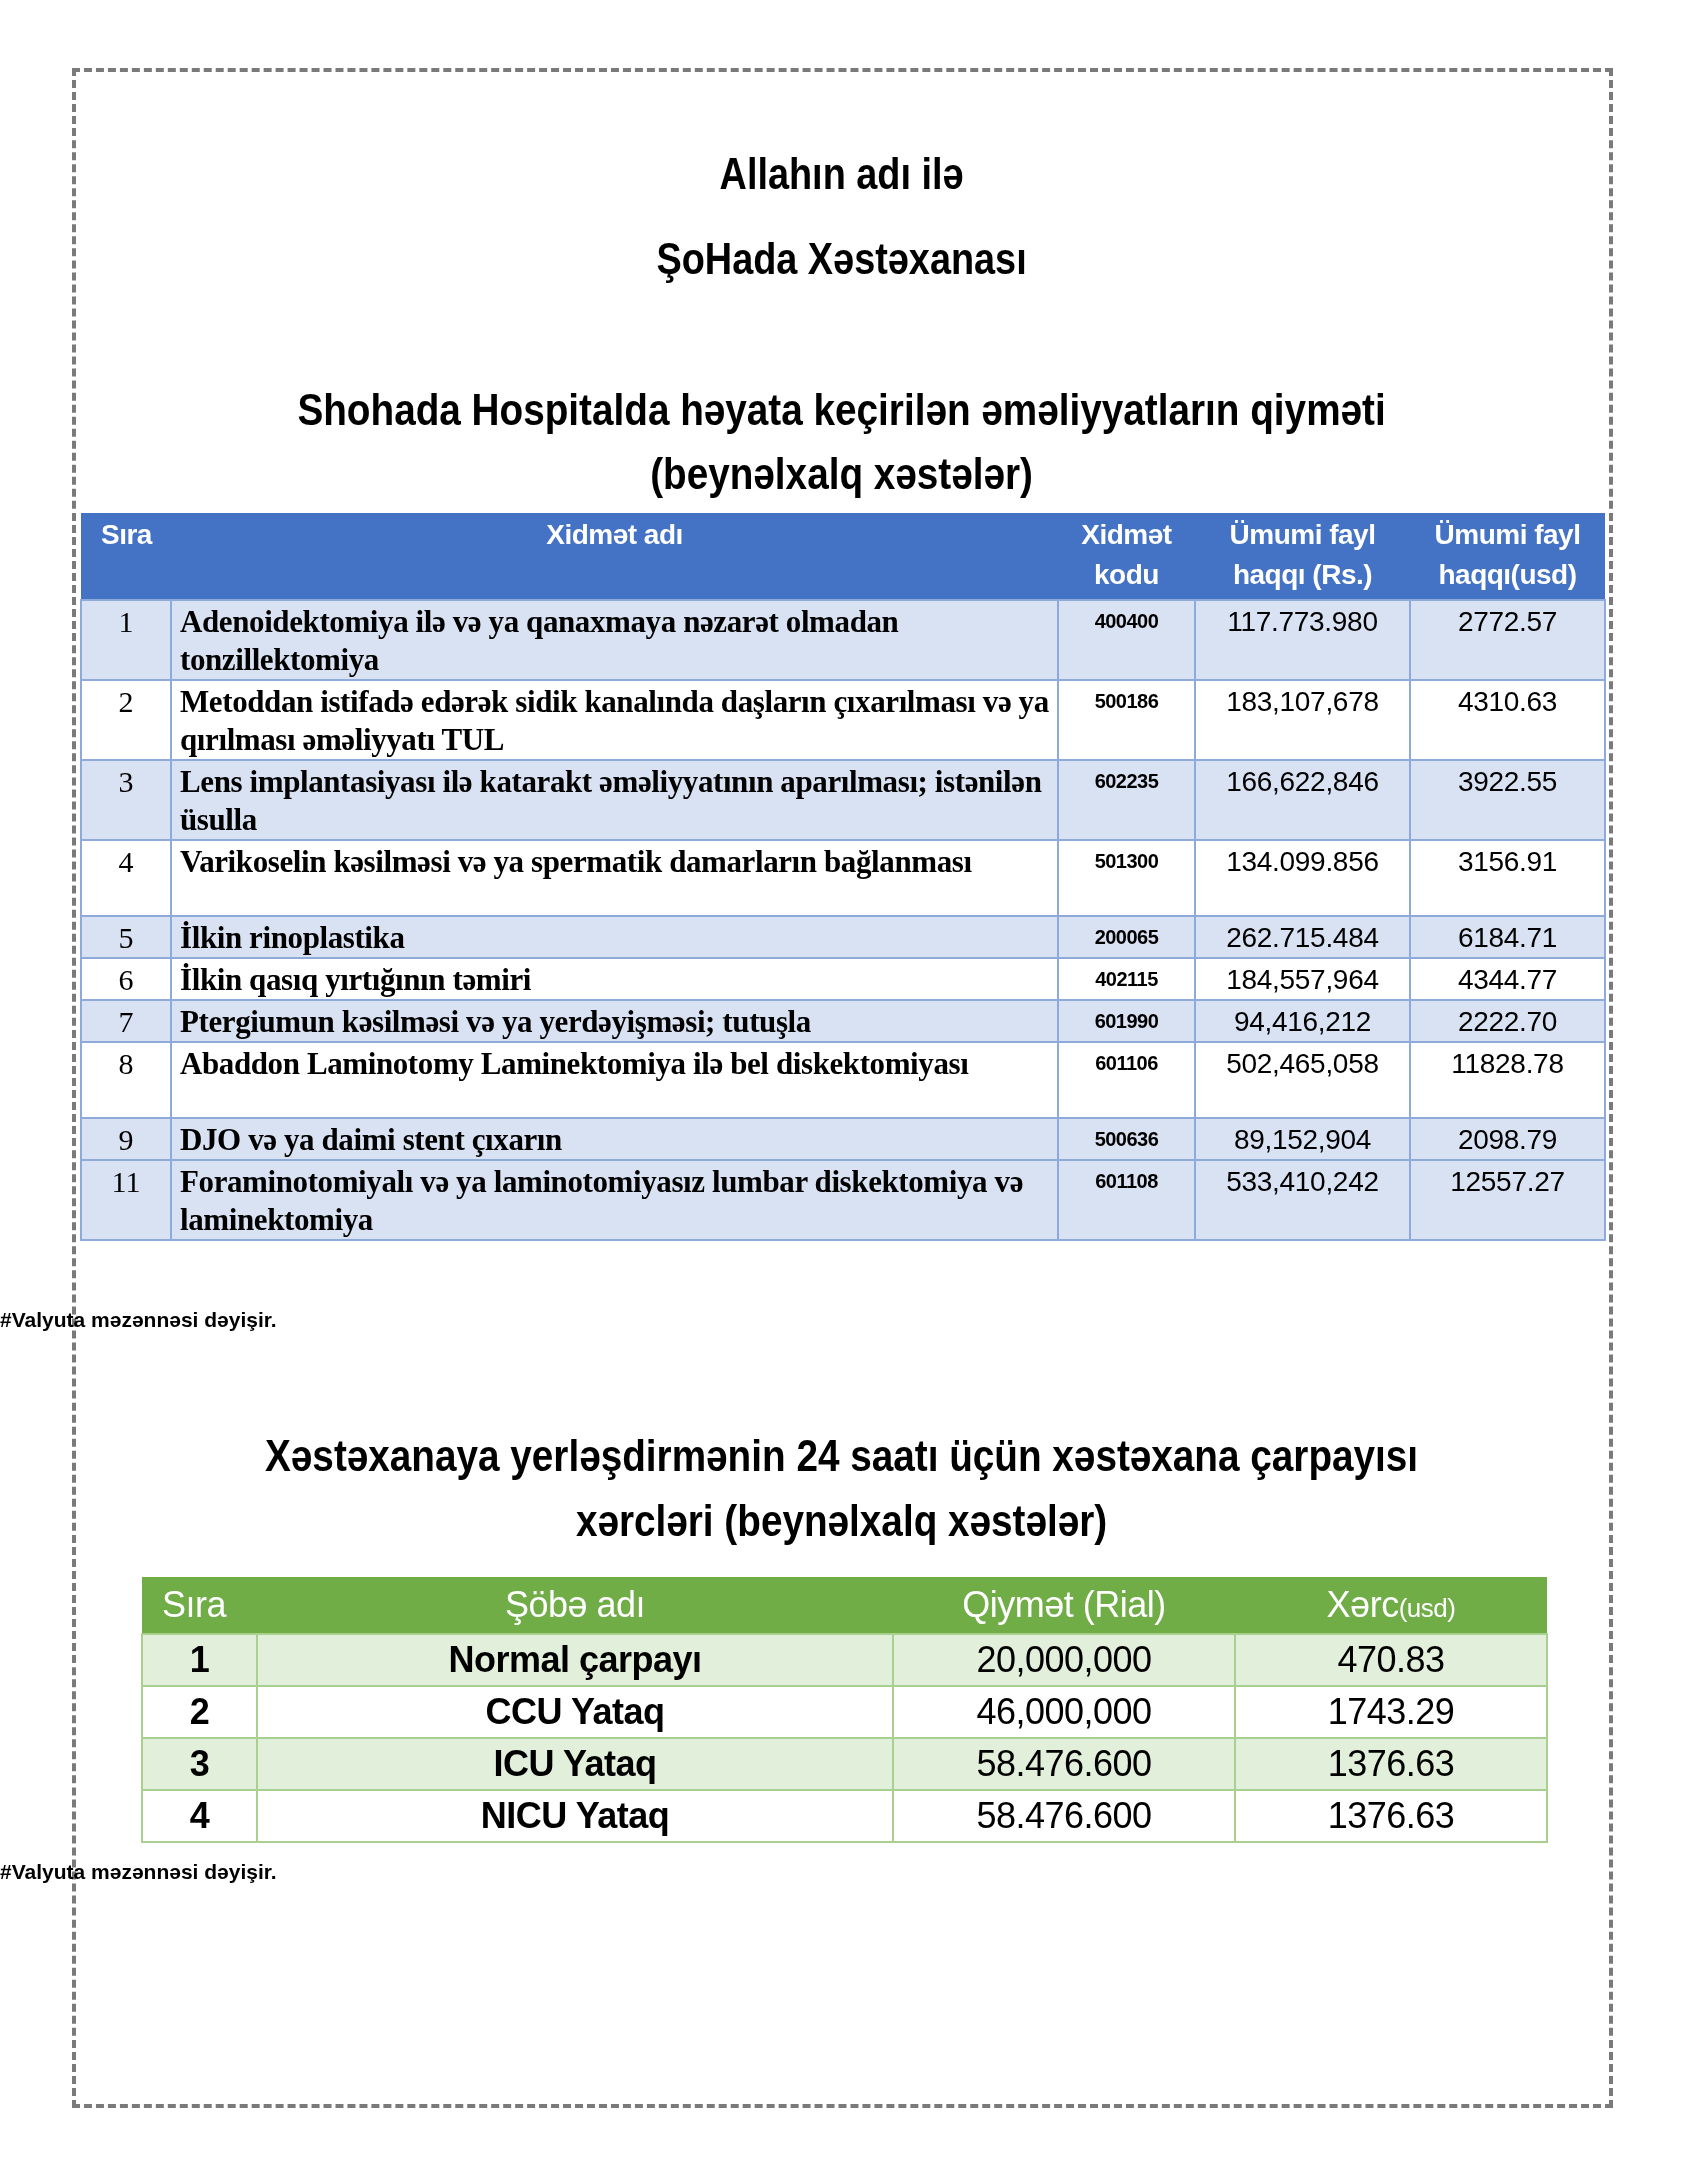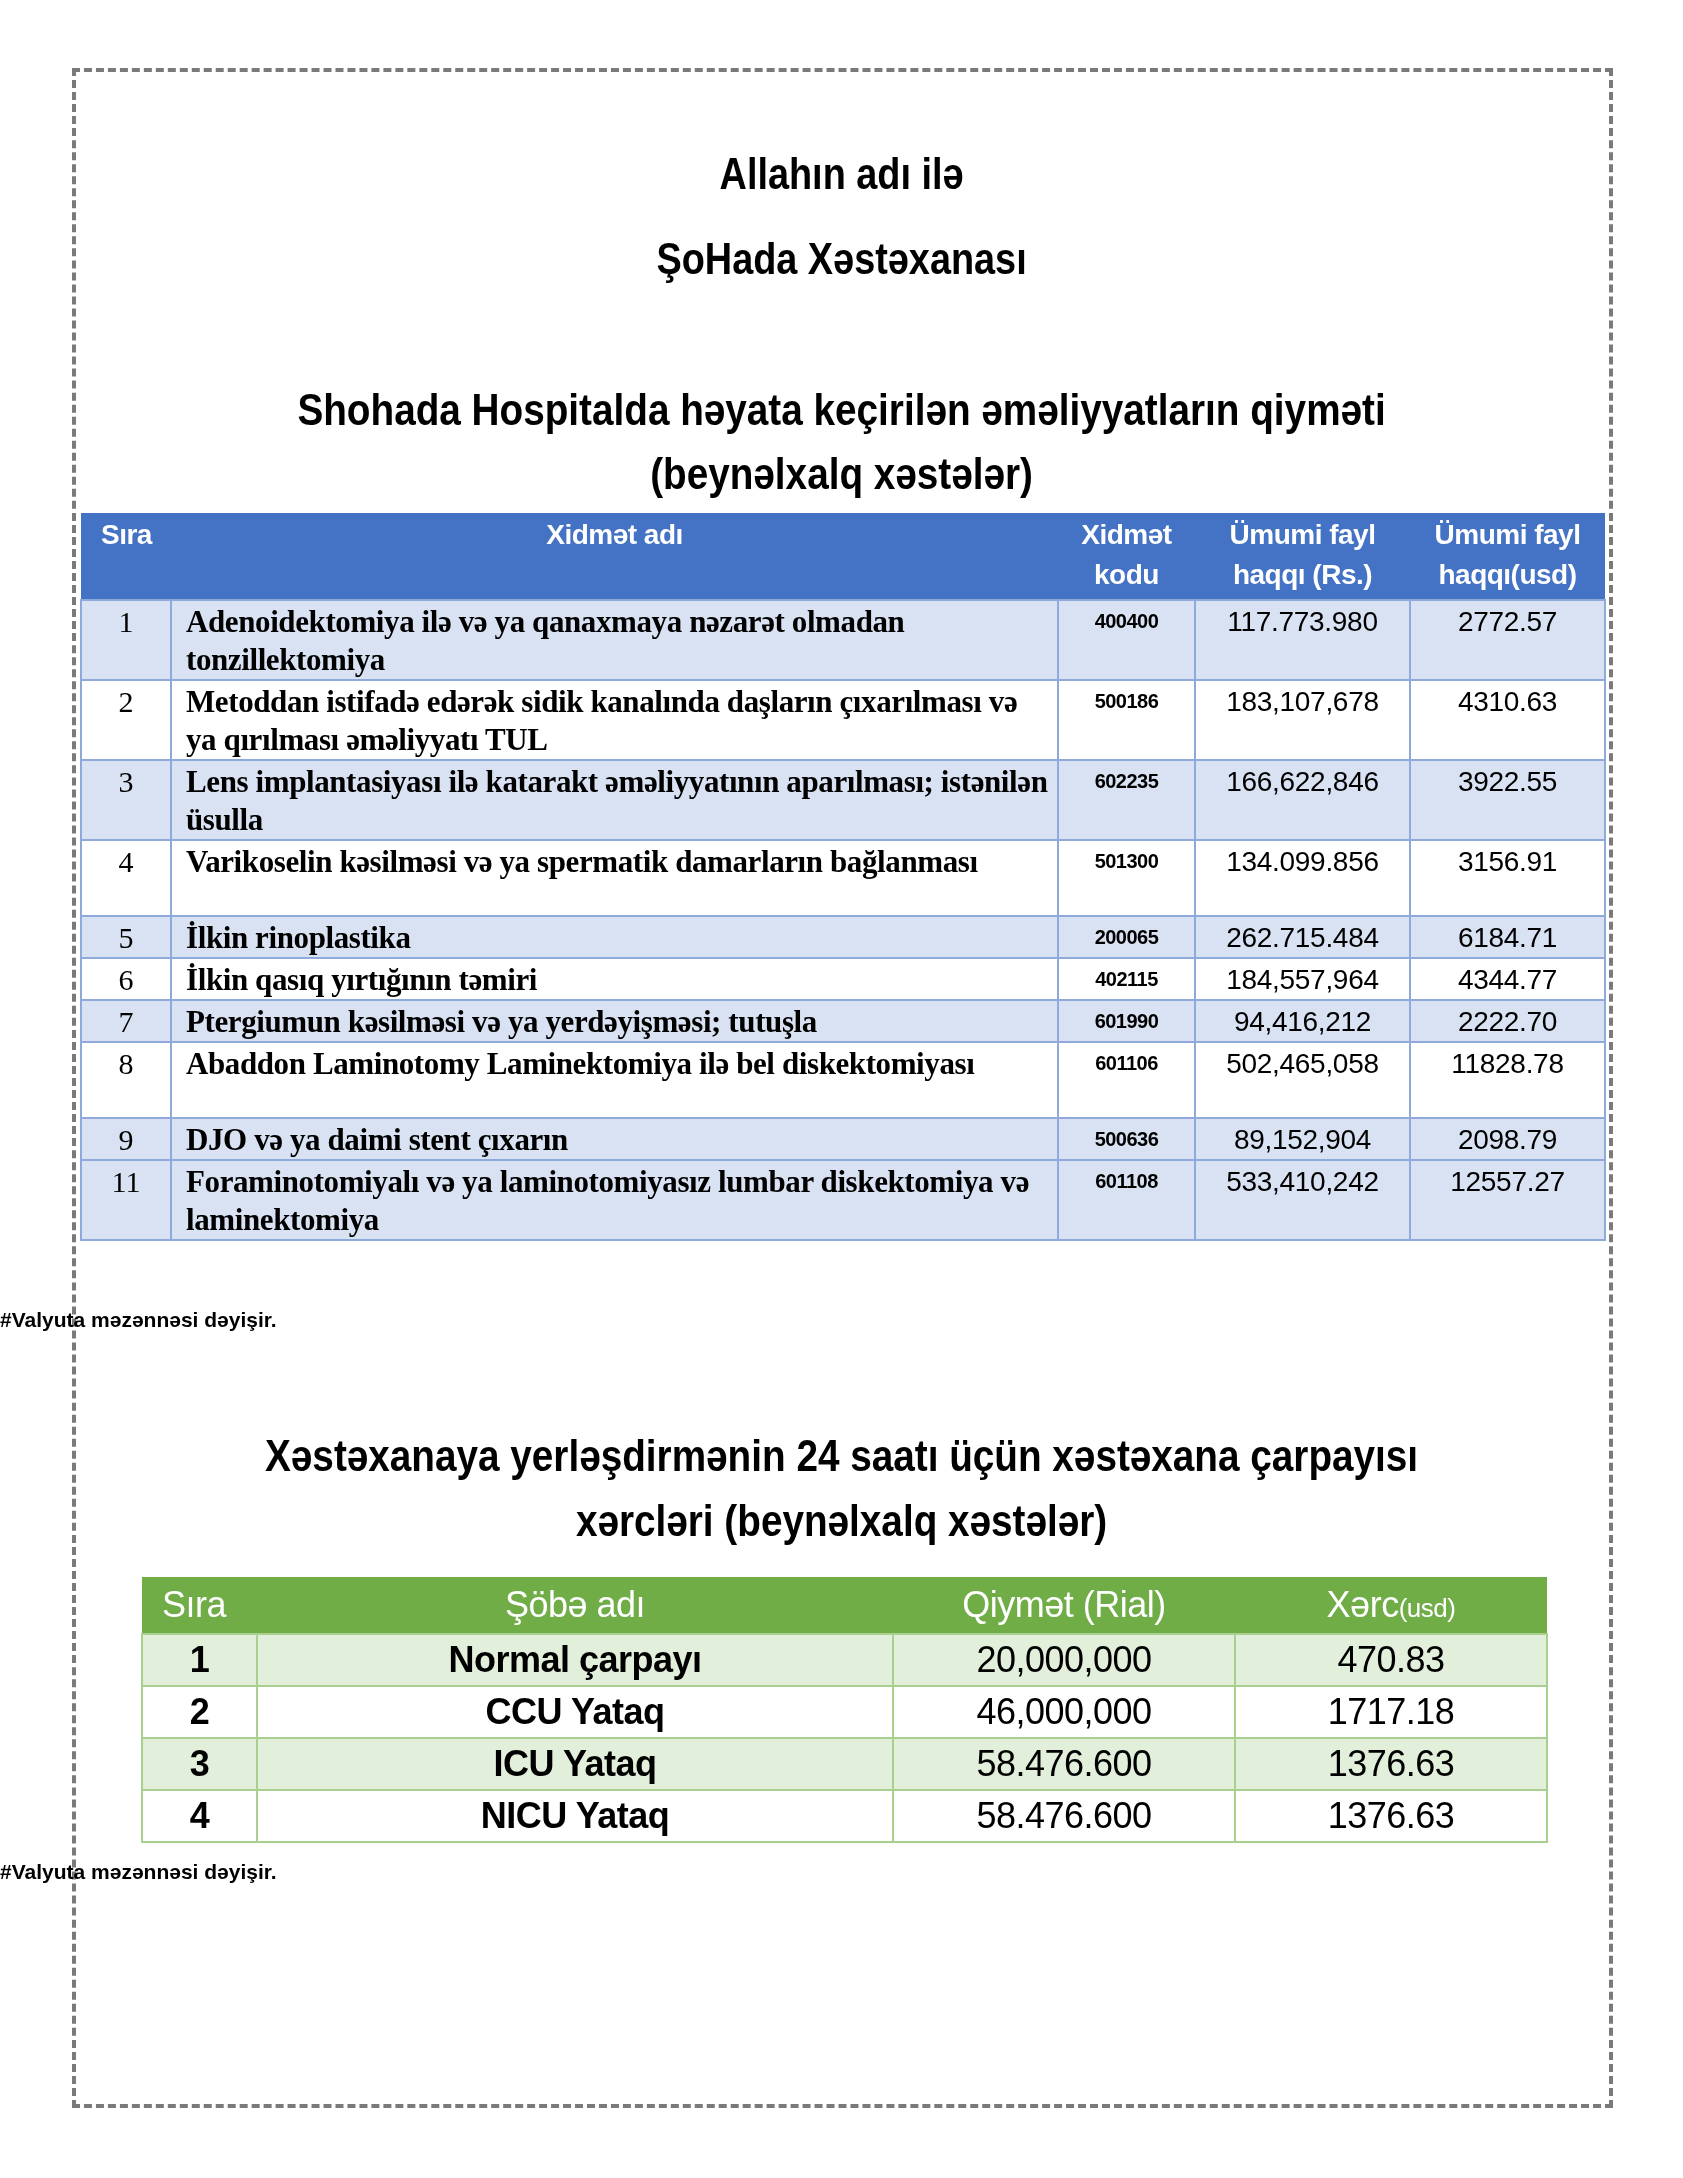--- a/index.html
+++ b/index.html
@@ -29,21 +29,21 @@
     font-family: "Liberation Sans", sans-serif; letter-spacing: -0.5px;
   }
   #ops-table th.sira-h { text-align: left; padding-left: 20px; }
   #ops-table td {
     border: 2px solid #8eaadb; vertical-align: top; padding: 2px 6px 0;
     font-size: 28px; line-height: 37px;
   }
   #ops-table tr.band td { background: #d9e2f3; }
   #ops-table tr.white td { background: #ffffff; }
   #ops-table td.num { font-family: "Liberation Serif", serif; font-size: 30px; text-align: center; }
-  #ops-table td.name { font-family: "Liberation Serif", serif; font-weight: bold; font-size: 31px; line-height: 38px; padding-left: 14px; letter-spacing: -0.4px; }
+  #ops-table td.name { font-family: "Liberation Serif", serif; font-weight: bold; font-size: 31px; line-height: 38px; padding-left: 8px; letter-spacing: -0.4px; }
   #ops-table td.code { font-weight: bold; text-align: center; font-size: 20px; letter-spacing: -0.5px; }
   #ops-table td.rs, #ops-table td.usd { text-align: center; font-size: 28px; letter-spacing: -0.3px; }
   #ops-table tr.tall td { height: 72px; }
   #ops-table tr.short td { height: 38px; }
 
   .footnote {
     position: absolute; left: 0; width: 1354px; text-align: left;
     font-weight: bold; font-size: 21px;
   }
   .fn1 { top: 1308px; }
@@ -191,21 +191,21 @@
       <tr class="band">
         <td class="num">1</td>
         <td class="dept">Normal çarpayı</td>
         <td class="price">20,000,000</td>
         <td class="usd">470.83</td>
       </tr>
       <tr class="white">
         <td class="num">2</td>
         <td class="dept">CCU Yataq</td>
         <td class="price">46,000,000</td>
-        <td class="usd">1717.18</td>
+        <td class="usd">1743.29</td>
       </tr>
       <tr class="band">
         <td class="num">3</td>
         <td class="dept">ICU Yataq</td>
         <td class="price">58.476.600</td>
         <td class="usd">1376.63</td>
       </tr>
       <tr class="white">
         <td class="num">4</td>
         <td class="dept">NICU Yataq</td>

